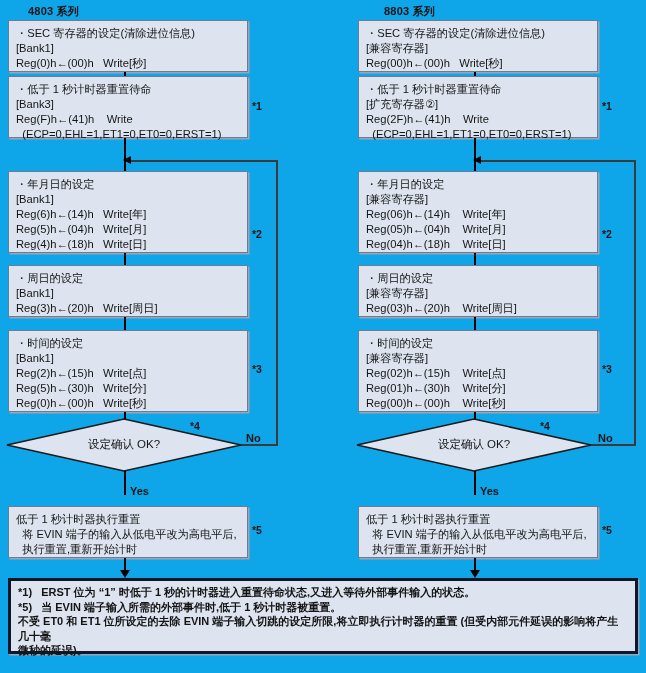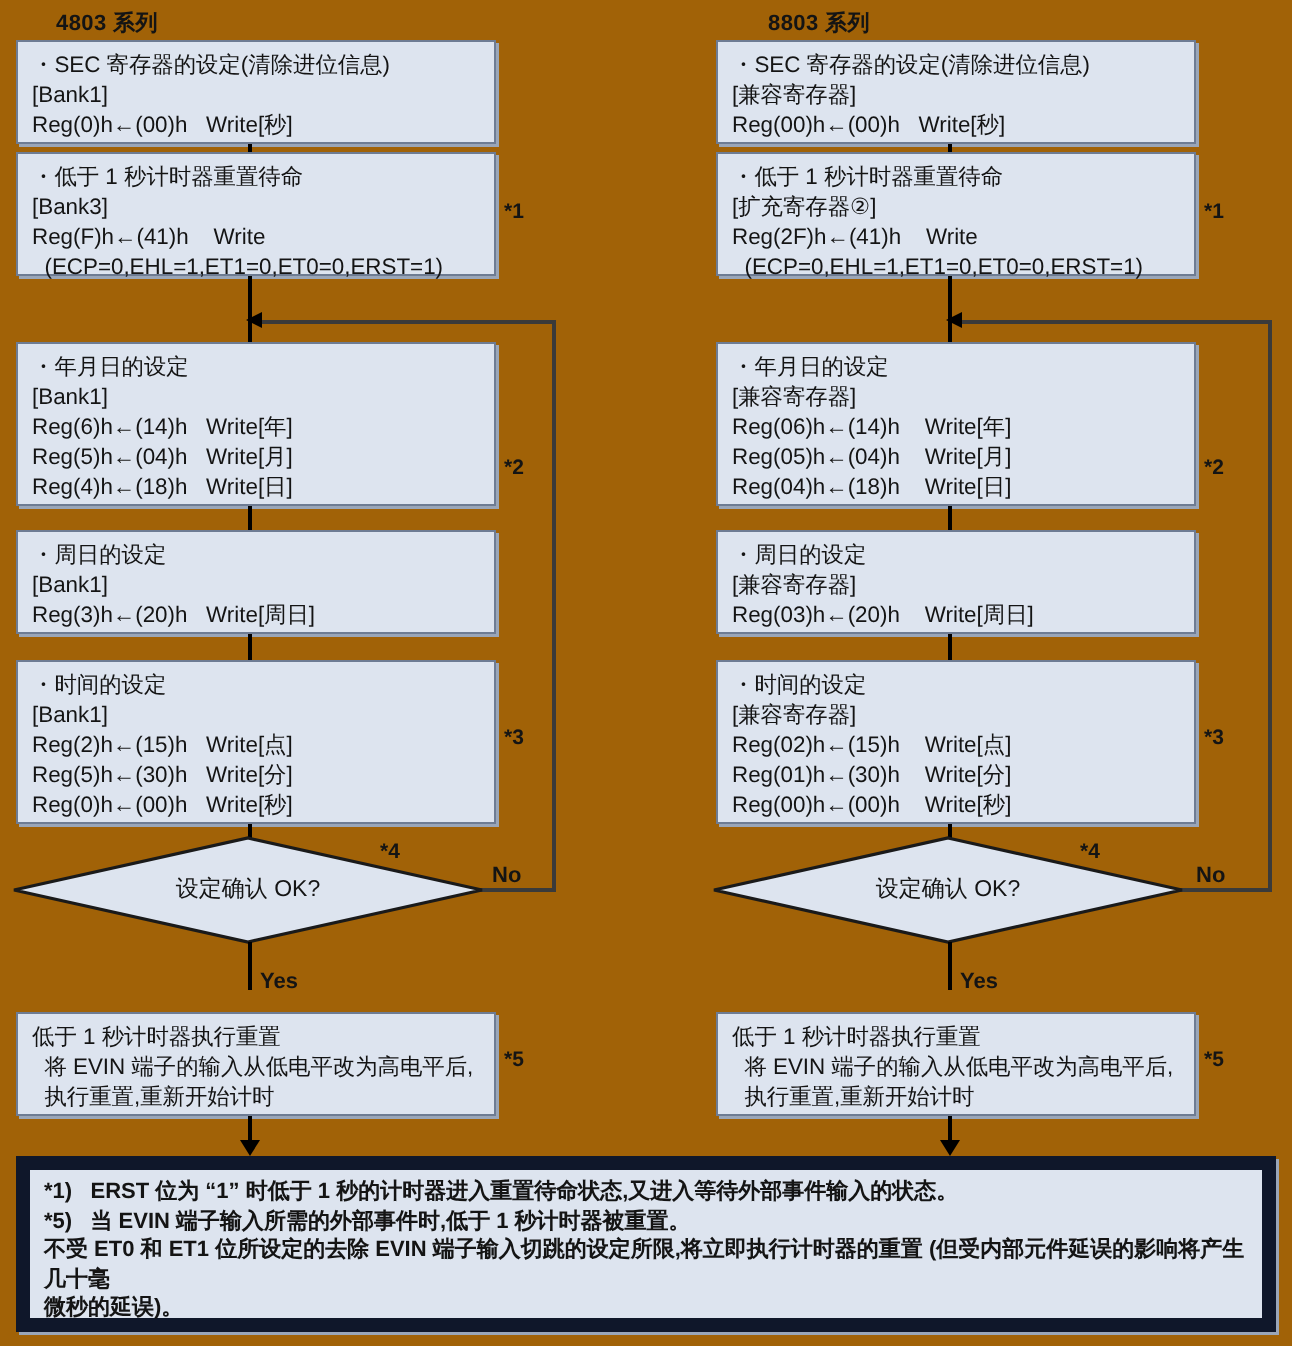--- a/index.html
+++ b/index.html
@@ -12,21 +12,21 @@
     height: 673px;
     position: relative;
     font-family: "Liberation Sans", "DejaVu Sans", sans-serif;
     color: #141414;
     overflow: hidden;
   }
   .canvas {
     position: absolute;
     left: 0; top: 0;
     width: 646px; height: 673px;
-    background: #a16207;
+    background: #0ea5e9;
   }
 
   .col-title {
     position: absolute;
     font-size: 11px;
     font-weight: bold;
     letter-spacing: .2px;
     white-space: nowrap;
   }
 
@@ -98,23 +98,23 @@
     font-weight: bold;
     white-space: nowrap;
   }
 
   
   .footnotes {
     position: absolute;
     left: 8px;
     top: 578px;
     width: 630px;
-    height: 88px;
+    height: 76px;
     background: #dde4ef;
-    border: 7px solid #0f172a;
+    border: 3px solid #0f172a;
     box-shadow: 1.5px 1.5px 0 0 #9aa6b8;
     box-sizing: border-box;
     padding: 4px 7px;
   }
   .footnotes .fn {
     font-size: 11px;
     line-height: 14.6px;
     white-space: pre-wrap;
     font-weight: bold;
   }

